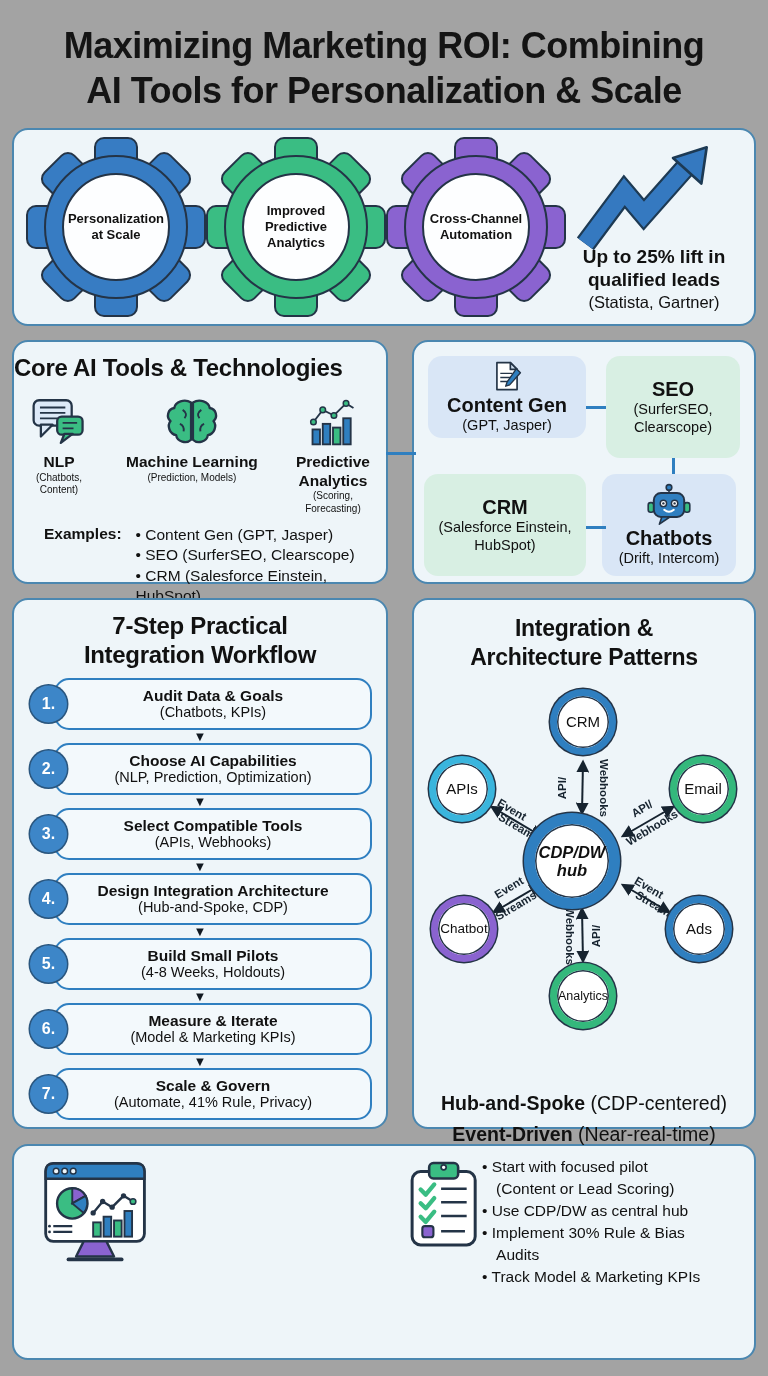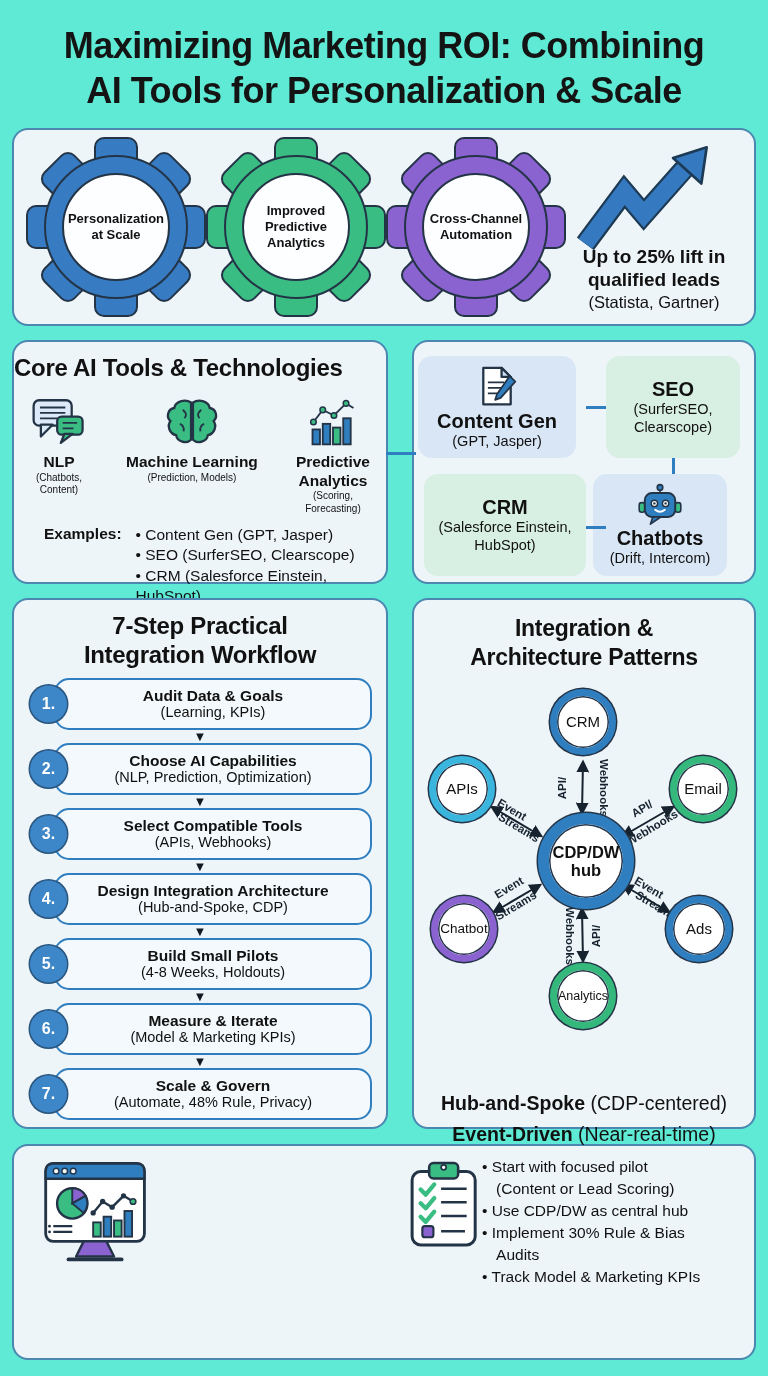--- a/index.html
+++ b/index.html
@@ -1,17 +1,17 @@
 <!DOCTYPE html>
 <html><head>
 <meta charset="utf-8">
 <style>
   * { box-sizing: border-box; margin: 0; padding: 0; }
   body { font-family: "Liberation Sans", "DejaVu Sans", sans-serif; color:#111; }
-  .page { width:768px; height:1376px; background:#5eead4; padding:0 12px 10px; overflow:hidden; }
+  .page { width:768px; height:1376px; background:#a3a3a3; padding:0 12px 10px; overflow:hidden; }
   .pre { white-space: pre-line; }
 
   h1.title { text-align:center; font-size:36px; line-height:1.24; letter-spacing:-.5px;
     font-weight:bold; color:#141414; padding:24px 8px 0; }
 
   .panel { background:#eef5f9; border:2px solid #4b87b0; border-radius:16px; }
 
   
   .benefits { margin-top:15px; height:198px; display:flex; align-items:center;
     justify-content:space-between; padding:4px 12px; }
@@ -210,41 +210,41 @@
         <span class="exlabel">Examples:</span>
         <ul>
           <li>Content Gen (GPT, Jasper)</li>
           <li>SEO (SurferSEO, Clearscope)</li>
           <li>CRM (Salesforce Einstein, HubSpot)</li>
         </ul>
       </div>
     </section>
 
     <section class="panel right toolmap">
-      <div class="tcard bg-blue" style="left:4px; top:14px; width:158px; height:102px;">
+      <div class="tcard bg-blue" style="left:14px; top:14px; width:158px; height:82px;">
         <svg width="42" height="46" viewBox="0 0 46 50">
           <path d="M8 4 H28 L38 14 V44 H8 Z" fill="#ffffff" stroke="#243447" stroke-width="2.5" stroke-linejoin="round"></path>
           <path d="M28 4 L38 14 H28 Z" fill="#cfe0f2" stroke="#243447" stroke-width="2.5" stroke-linejoin="round"></path>
           <path d="M13 20 H31 M13 26 H33 M13 32 H27" stroke="#243447" stroke-width="2" fill="none"></path>
           <path d="M37 13 L43 19 L27 37 L21 39 L23 33 Z" fill="#2f7fc0" stroke="#243447" stroke-width="2" stroke-linejoin="round"></path>
         </svg>
         <div class="tname">Content Gen</div>
         <div class="tsub pre">(GPT, Jasper)</div>
       </div>
       <div class="tcard bg-green" style="left:192px; top:14px; width:134px; height:102px;">
         <div class="tname">SEO</div>
         <div class="tsub pre">(SurferSEO,
 Clearscope)</div>
       </div>
       <div class="tcard bg-green" style="left:10px; top:132px; width:162px; height:102px;">
         <div class="tname tname-big">CRM</div>
         <div class="tsub pre">(Salesforce Einstein,
 HubSpot)</div>
       </div>
-      <div class="tcard bg-blue" style="left:179px; top:132px; width:134px; height:102px;">
+      <div class="tcard bg-blue" style="left:188px; top:132px; width:134px; height:102px;">
         <svg width="48" height="44" viewBox="0 0 60 54">
           <circle cx="30" cy="5" r="3.5" fill="#2f7fc0" stroke="#243447" stroke-width="2"></circle>
           <line x1="30" y1="8" x2="30" y2="12" stroke="#243447" stroke-width="2"></line>
           <rect x="4" y="24" width="7" height="12" rx="3" fill="#3abd83" stroke="#243447" stroke-width="2"></rect>
           <rect x="49" y="24" width="7" height="12" rx="3" fill="#3abd83" stroke="#243447" stroke-width="2"></rect>
           <rect x="11" y="12" width="38" height="30" rx="9" fill="#2f7fc0" stroke="#243447" stroke-width="2.5"></rect>
           <path d="M21 42 L18 51 L31 42 Z" fill="#2f7fc0" stroke="#243447" stroke-width="2" stroke-linejoin="round"></path>
           <circle cx="23" cy="25" r="4" fill="#fff" stroke="#243447" stroke-width="1.8"></circle>
           <circle cx="37" cy="25" r="4" fill="#fff" stroke="#243447" stroke-width="1.8"></circle>
           <circle cx="23" cy="25" r="1.5" fill="#243447"></circle>
@@ -263,21 +263,21 @@
 
   <div class="row row2">
     <section class="panel left workflow">
       <h2 class="pre">7-Step Practical
 Integration Workflow</h2>
 
       <div class="step">
         <div class="stepnum">1.</div>
         <div class="stepbox">
             <div class="sname">Audit Data &amp; Goals</div>
-        <div class="ssub">(Learning, KPIs)</div>
+        <div class="ssub">(Chatbots, KPIs)</div>
           </div>
       </div>
       <div class="darr">▼</div>
 
       <div class="step">
         <div class="stepnum">2.</div>
         <div class="stepbox">
             <div class="sname">Choose AI Capabilities</div>
         <div class="ssub">(NLP, Prediction, Optimization)</div>
           </div>
@@ -317,21 +317,21 @@
             <div class="sname">Measure &amp; Iterate</div>
         <div class="ssub">(Model &amp; Marketing KPIs)</div>
           </div>
       </div>
       <div class="darr">▼</div>
 
       <div class="step">
         <div class="stepnum">7.</div>
         <div class="stepbox">
             <div class="sname">Scale &amp; Govern</div>
-        <div class="ssub">(Automate, 48% Rule, Privacy)</div>
+        <div class="ssub">(Automate, 41% Rule, Privacy)</div>
           </div>
       </div>
     </section>
 
     <section class="panel right arch">
       <h2 class="pre">Integration &amp;
 Architecture Patterns</h2>
       <div class="diagram">
         <svg class="edges" width="344" height="400" viewBox="0 0 344 400">
           <defs>
@@ -358,21 +358,21 @@
             <text x="104" y="235" transform="rotate(-31 104 235)">Streams</text>
             <text x="233" y="217" transform="rotate(31 233 217)">Event</text>
             <text x="240" y="235" transform="rotate(31 240 235)">Streams</text>
             <text x="152" y="262" transform="rotate(90 152 262)">Webhooks</text>
             <text x="186" y="262" transform="rotate(-90 186 262)">API/</text>
           </g>
         </svg>
         <div class="node spoke n-crm" style="left:136px; top:15px;">CRM</div>
         <div class="node spoke n-apis" style="left:15px;  top:82px;">APIs</div>
         <div class="node spoke n-email" style="left:256px; top:82px;">Email</div>
-        <div class="node hub pre" style="left:124px; top:139px;">CDP/DW
+        <div class="node hub pre" style="left:110px; top:139px;font-style:italic;">CDP/DW
 hub</div>
         <div class="node spoke n-chatbot" style="left:17px;  top:222px;">Chatbot</div>
         <div class="node spoke n-ads" style="left:252px; top:222px;">Ads</div>
         <div class="node spoke n-analytics" style="left:136px; top:289px;">Analytics</div>
       </div>
       <div class="arch-caption">
         <div><span class="b">Hub-and-Spoke</span><span> (CDP-centered)</span></div>
         <div><span class="b">Event-Driven</span><span> (Near-real-time)</span></div>
       </div>
     </section>

